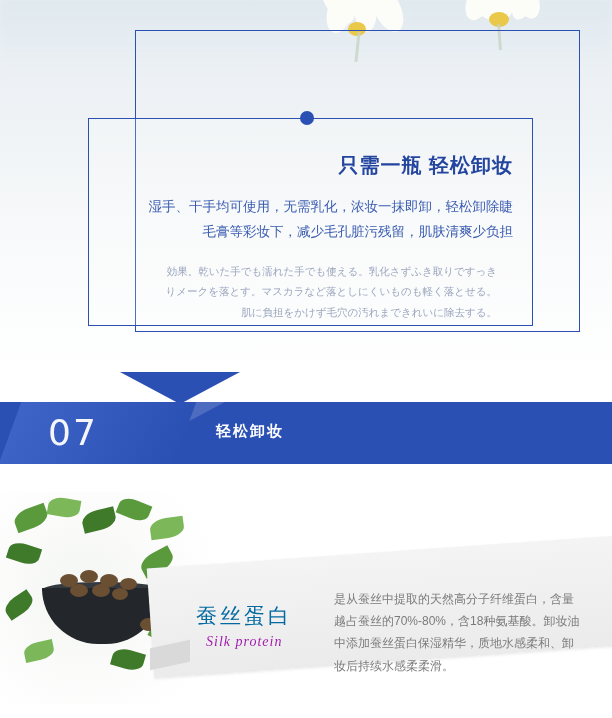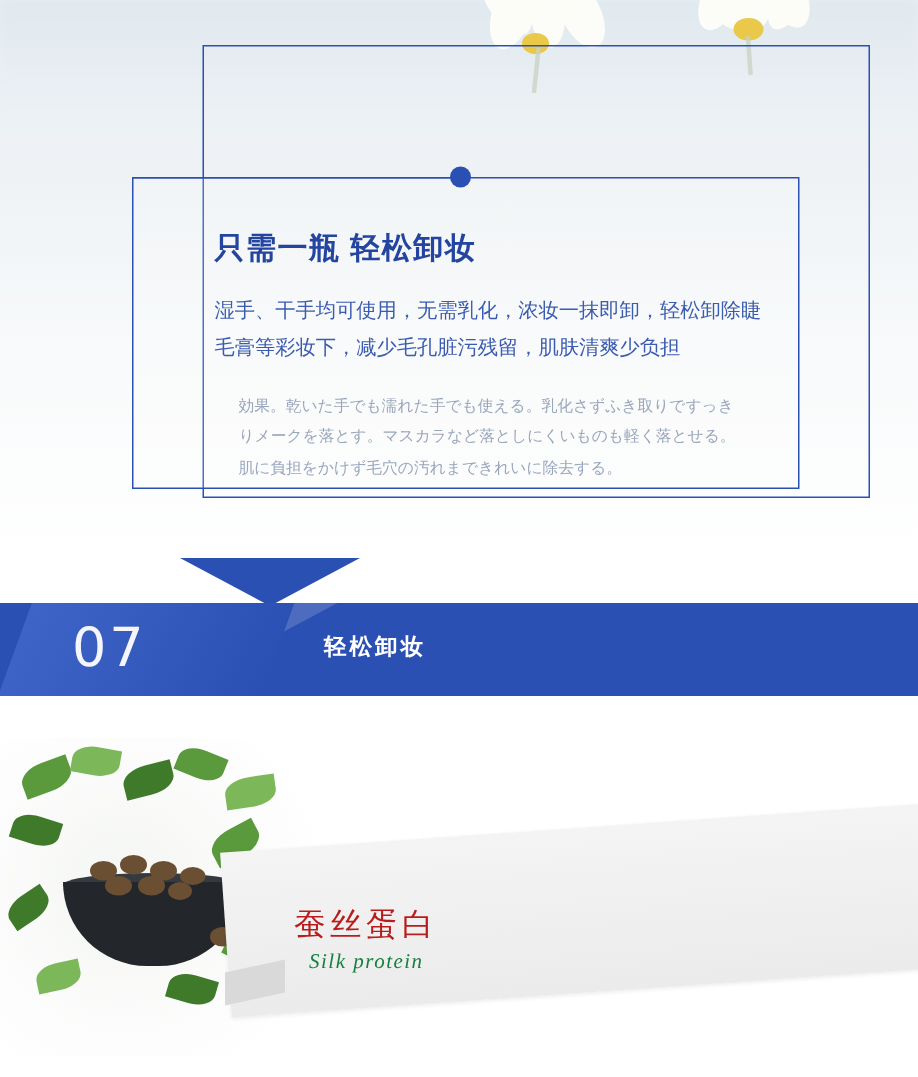--- a/index.html
+++ b/index.html
@@ -84,20 +84,21 @@
     height: 14px;
     border-radius: 50%;
     background: #2b50b4;
   }
 
   .hero-text {
     position: absolute;
     left: 143px;
     top: 152px;
     width: 370px;
+    text-align: right;
   }
   .hero-title {
     color: #23459f;
     font-size: 20px;
     font-weight: bold;
     letter-spacing: 1px;
     margin: 0 0 16px 0;
   }
   .hero-body {
     color: #3a5bb0;
@@ -247,29 +248,29 @@
     top: 152px;
     width: 40px;
     height: 22px;
     background: #d9d9d9;
     transform: skewY(-12deg);
   }
   .ing-cn {
     position: absolute;
     left: 196px;
     top: 110px;
-    color: #b91c1c;
+    color: #0369a1;
     font-size: 21px;
     letter-spacing: 3px;
   }
   .ing-en {
     position: absolute;
     left: 206px;
     top: 142px;
-    color: #15803d;
+    color: #a21caf;
     font-size: 14px;
     font-style: italic;
     font-family: "Liberation Serif", serif;
     letter-spacing: 1px;
   }
   .ing-desc {
     position: absolute;
     left: 334px;
     top: 96px;
     width: 250px;
@@ -356,15 +357,16 @@
     <div class="cocoon" style="left:112px;top:96px;width:16px;height:12px;"></div>
     <div class="cocoon" style="left:140px;top:126px;width:17px;height:13px;"></div>
     <div class="cocoon" style="left:160px;top:136px;width:16px;height:12px;"></div>
   </div>
 
   <div class="ribbon"></div>
   <div class="ribbon-fold"></div>
 
   <div class="ing-cn">蚕丝蛋白</div>
   <div class="ing-en">Silk protein</div>
+  <div class="ing-desc">是从蚕丝中提取的天然高分子纤维蛋白，含量越占蚕丝的70%-80%，含18种氨基酸。卸妆油中添加蚕丝蛋白保湿精华，质地水感柔和、卸妆后持续水感柔柔滑。</div>
 
   <div class="fadebar"></div>
 </div>
 
 </body></html>

